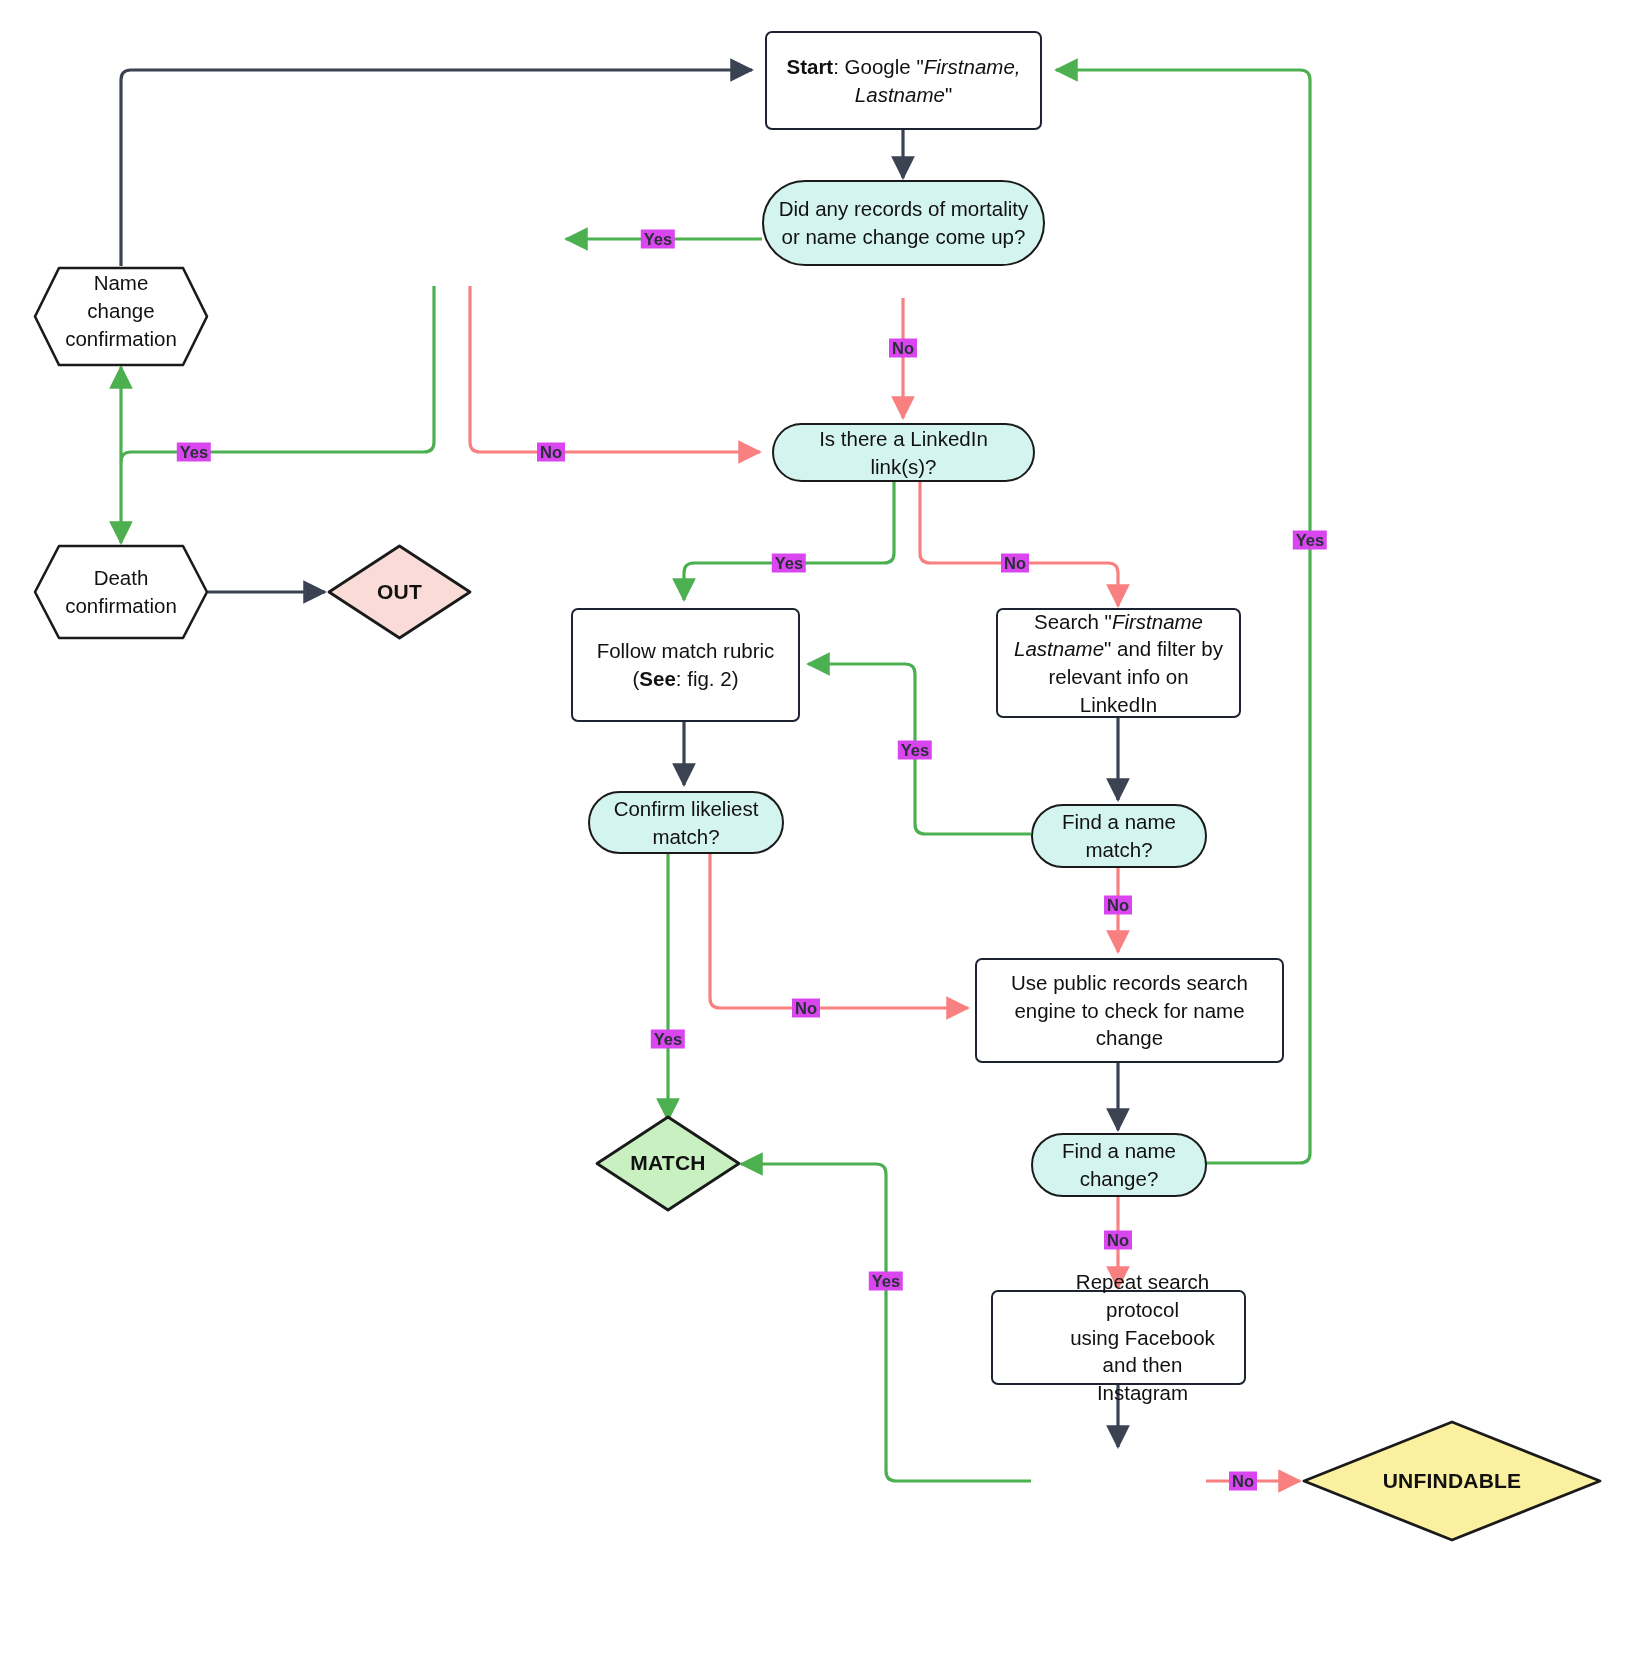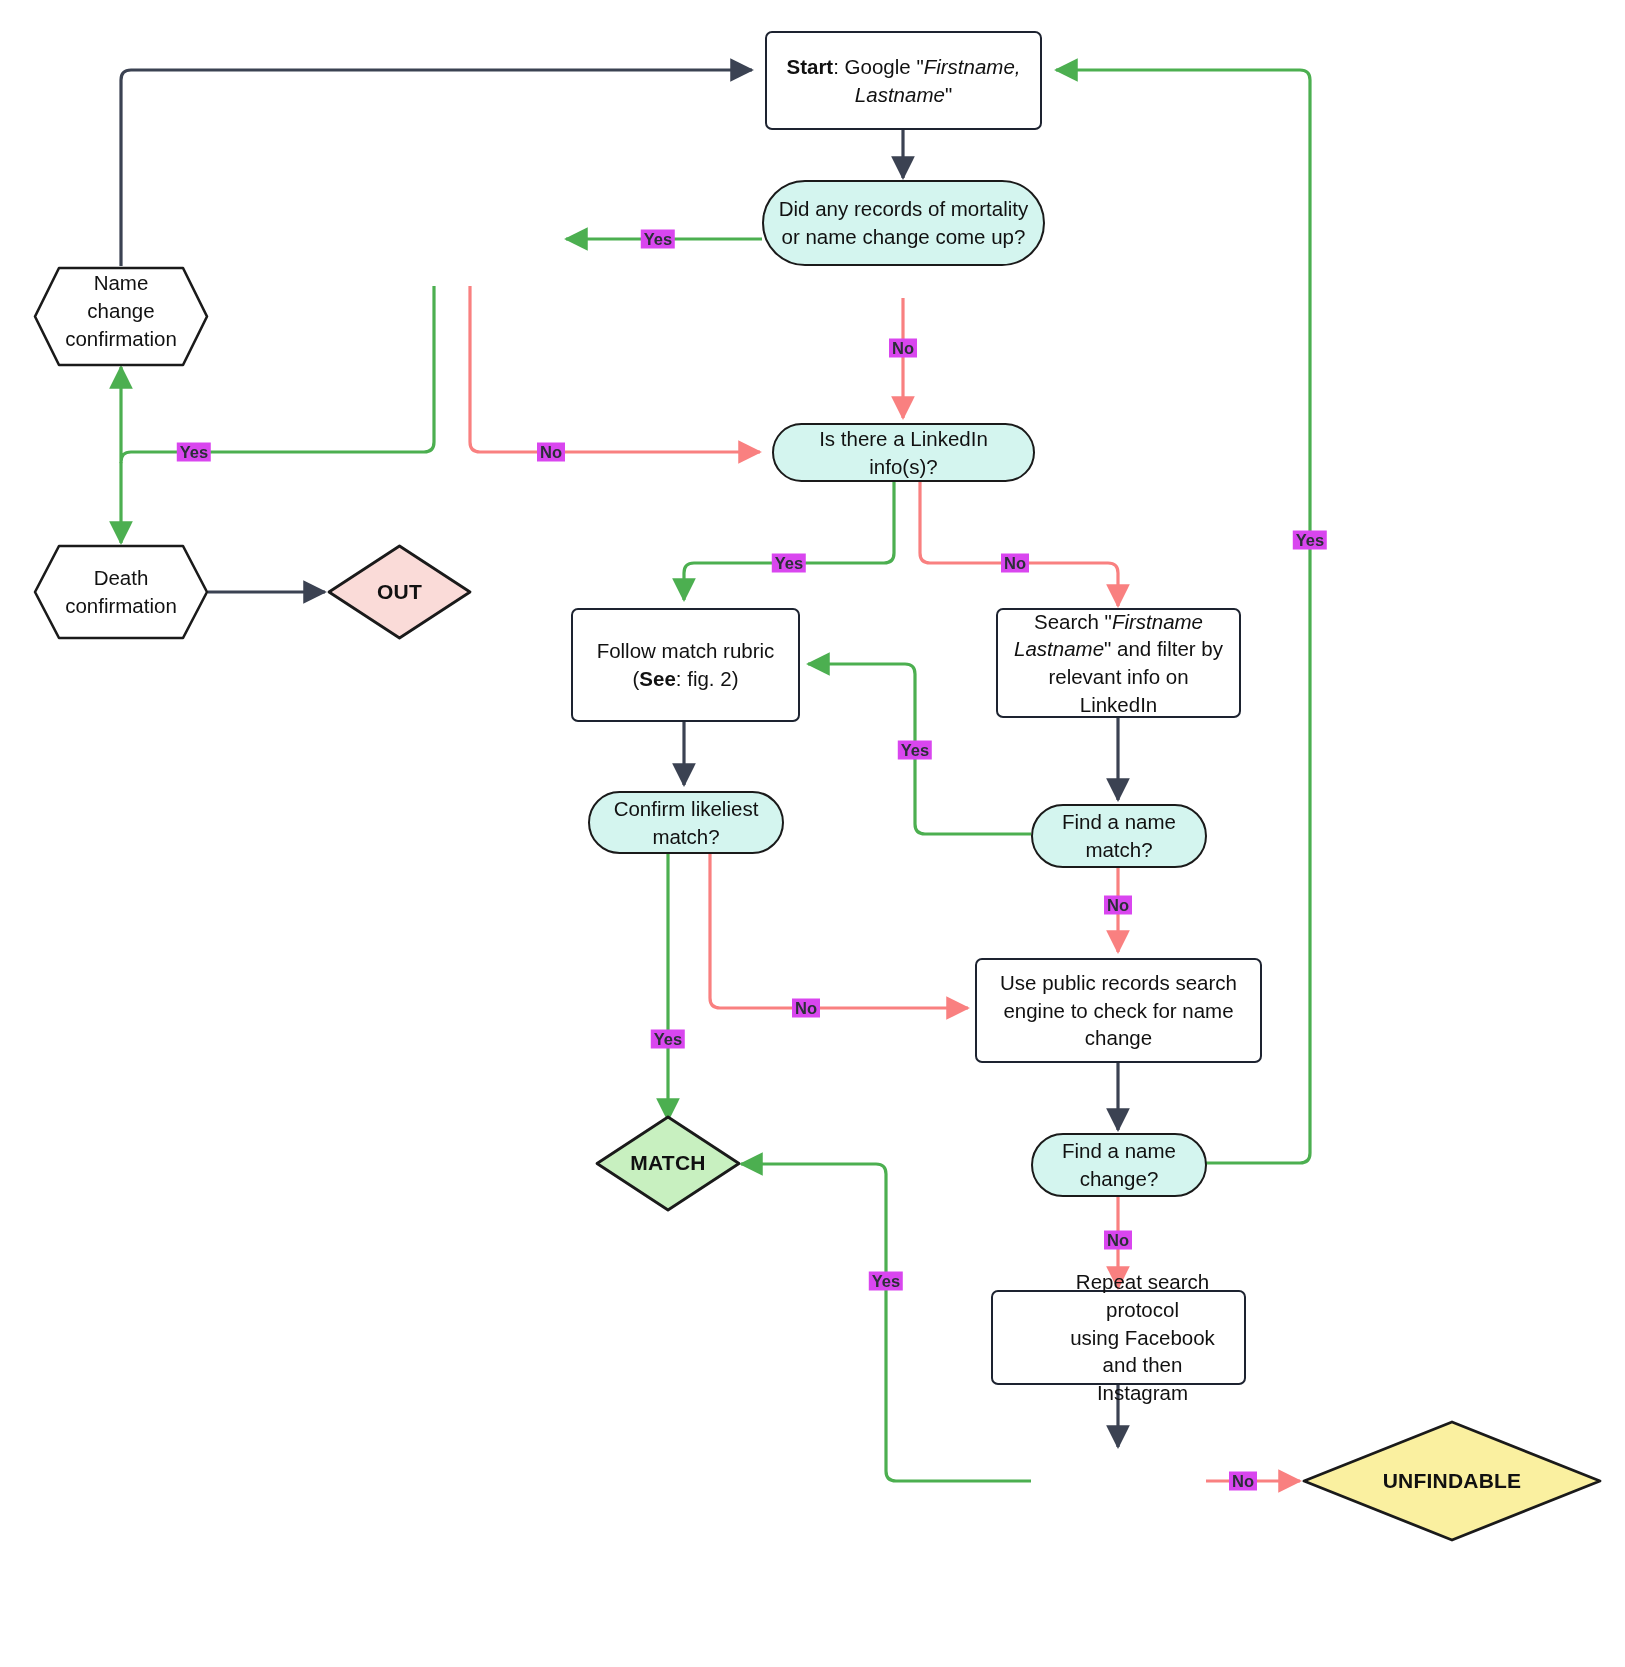--- a/index.html
+++ b/index.html
@@ -187,40 +187,40 @@
   </div>
 
   <div class="node shape-diamond" style="left:327px; top:544px; width:145px; height:96px;">
     <svg class="dmdbg" viewBox="0 0 145 96" preserveAspectRatio="none">
       <polygon points="72.5,2 143,48 72.5,94 2,48" fill="#fadbd8" stroke="#1a1a1a" stroke-width="2.8" stroke-linejoin="round" vector-effect="non-scaling-stroke"></polygon>
     </svg>
     <div class="txt">OUT</div>
   </div>
 
   <div class="node shape-stadium" style="left:772px; top:423px; width:263px; height:59px;">
-    <div class="txt">Is there a LinkedIn info(s)?</div>
+    <div class="txt">Is there a LinkedIn link(s)?</div>
   </div>
 
   <div class="node shape-rect" style="left:571px; top:608px; width:229px; height:114px;">
     <div class="txt">Follow match rubric<br>(<b>See</b>: fig. 2)</div>
   </div>
 
   <div class="node shape-rect" style="left:996px; top:608px; width:245px; height:110px;">
     <div class="txt">Search "<i>Firstname<br>Lastname</i>" and filter by<br>relevant info on LinkedIn</div>
   </div>
 
   <div class="node shape-stadium" style="left:588px; top:791px; width:196px; height:63px;">
     <div class="txt">Confirm likeliest<br>match?</div>
   </div>
 
   <div class="node shape-stadium" style="left:1031px; top:804px; width:176px; height:64px;">
     <div class="txt">Find a name<br>match?</div>
   </div>
 
-  <div class="node shape-rect" style="left:975px; top:958px; width:287px; height:105px;">
+  <div class="node shape-rect" style="left:975px; top:958px; width:309px; height:105px;">
     <div class="txt">Use public records search<br>engine to check for name<br>change</div>
   </div>
 
   <div class="node shape-stadium" style="left:1031px; top:1133px; width:176px; height:64px;">
     <div class="txt">Find a name<br>change?</div>
   </div>
 
   <div class="node shape-diamond" style="left:595px; top:1115px; width:146px; height:97px;">
     <svg class="dmdbg" viewBox="0 0 146 97" preserveAspectRatio="none">
       <polygon points="73,2 144,48.5 73,95 2,48.5" fill="#c8f0c0" stroke="#1a1a1a" stroke-width="2.8" stroke-linejoin="round" vector-effect="non-scaling-stroke"></polygon>

